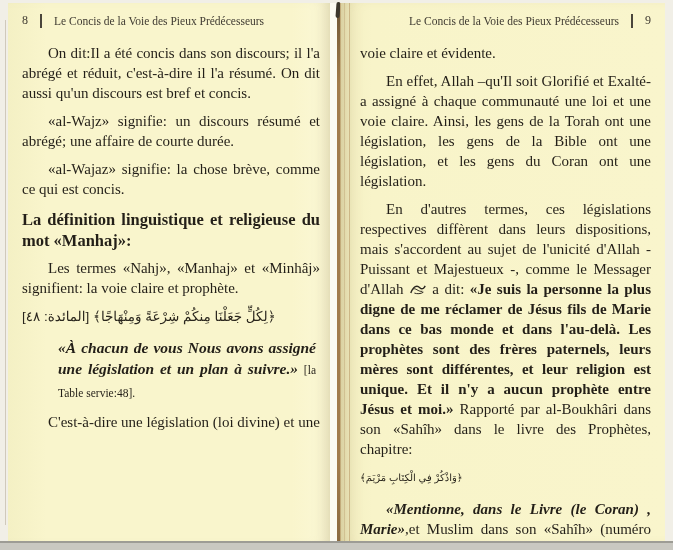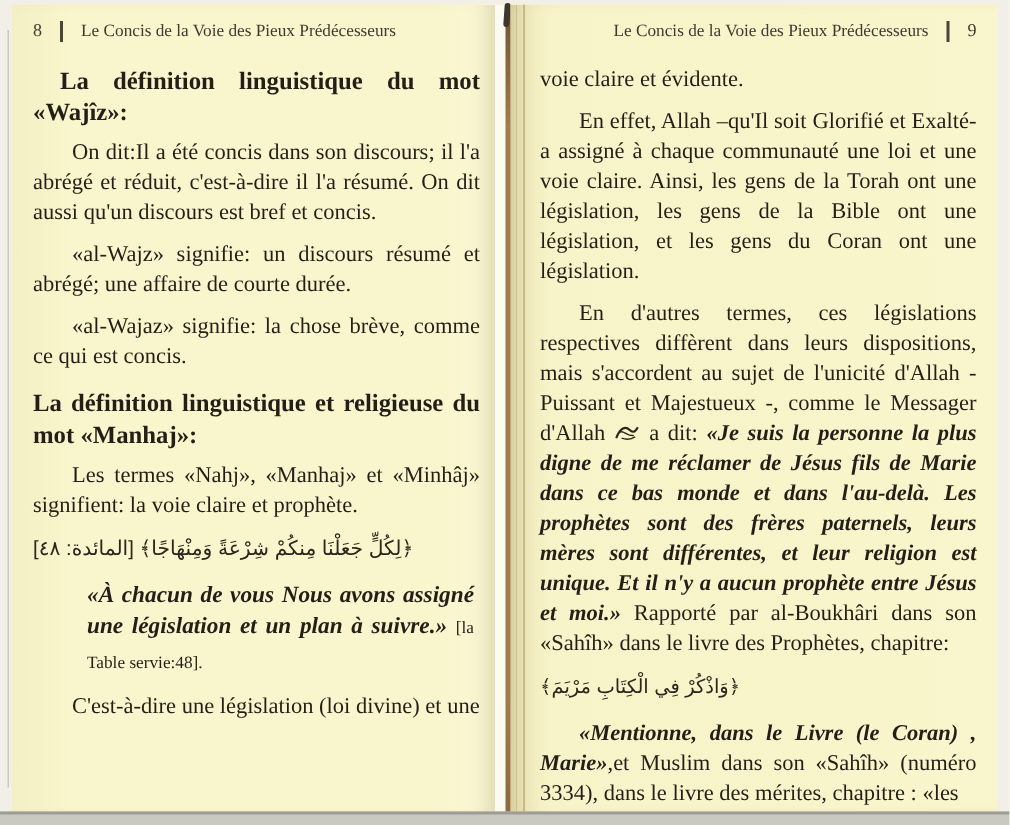--- a/index.html
+++ b/index.html
@@ -59,48 +59,47 @@
     margin:2px 0 7px 0;font-size:16.5px;line-height:21px;font-weight:bold;
     text-align:justify;
   }
   h2.sect.one-line{text-indent:18px;}
   .arabic{
     direction:rtl;text-align:left;
     font-family:Liberation Sans, sans-serif;
     font-size:13.5px;line-height:22px;color:#2a261d;
     margin:2px 0 9px 0;
   }
-  .page-right .arabic{font-size:13px;margin:4px 0 10px 0;}
+  .page-right .arabic{font-size:10px;margin:4px 0 10px 0;}
   .quote-block{
     margin:0 4px 8px 36px;
     font-size:15.5px;line-height:21px;
     font-weight:bold;font-style:italic;
     text-align:justify;
   }
   .quote-ref{font-size:11.5px;font-weight:normal;font-style:normal;}
-  .hadith{font-style:italic;font-weight:600;}
+  .hadith{font-weight:600;}
   .bold-italic{font-weight:bold;font-style:italic;}
   .honorific{
     display:inline-block;width:18px;height:13px;vertical-align:-2px;
   }
   .honorific svg{display:block;width:100%;height:100%;}
 </style>
 </head>
 <body>
 
 <div class="scene">
 
   <div class="page page-left">
     <div class="hdr">
       <span class="num">8</span>
       <span class="bar"></span>
       <span class="title">Le Concis de la Voie des Pieux Prédécesseurs</span>
     </div>
 
-    <h2 class="sect one-line">La définition linguistique du mot «Wajîz»:</h2>
 
     <p class="body ind">On dit:Il a été concis dans son discours; il l'a abrégé et réduit, c'est-à-dire il l'a résumé. On dit aussi qu'un discours est bref et concis.</p>
     <p class="body ind">«al-Wajz» signifie: un discours résumé et abrégé; une affaire de courte durée.</p>
     <p class="body ind" style="margin-bottom:10px">«al-Wajaz» signifie: la chose brève, comme ce qui est concis.</p>
 
     <h2 class="sect">La définition linguistique et religieuse du mot «Manhaj»:</h2>
 
     <p class="body ind">Les termes «Nahj», «Manhaj» et «Minhâj» signifient: la voie claire et prophète.</p>
 
     <div class="arabic" dir="rtl">

